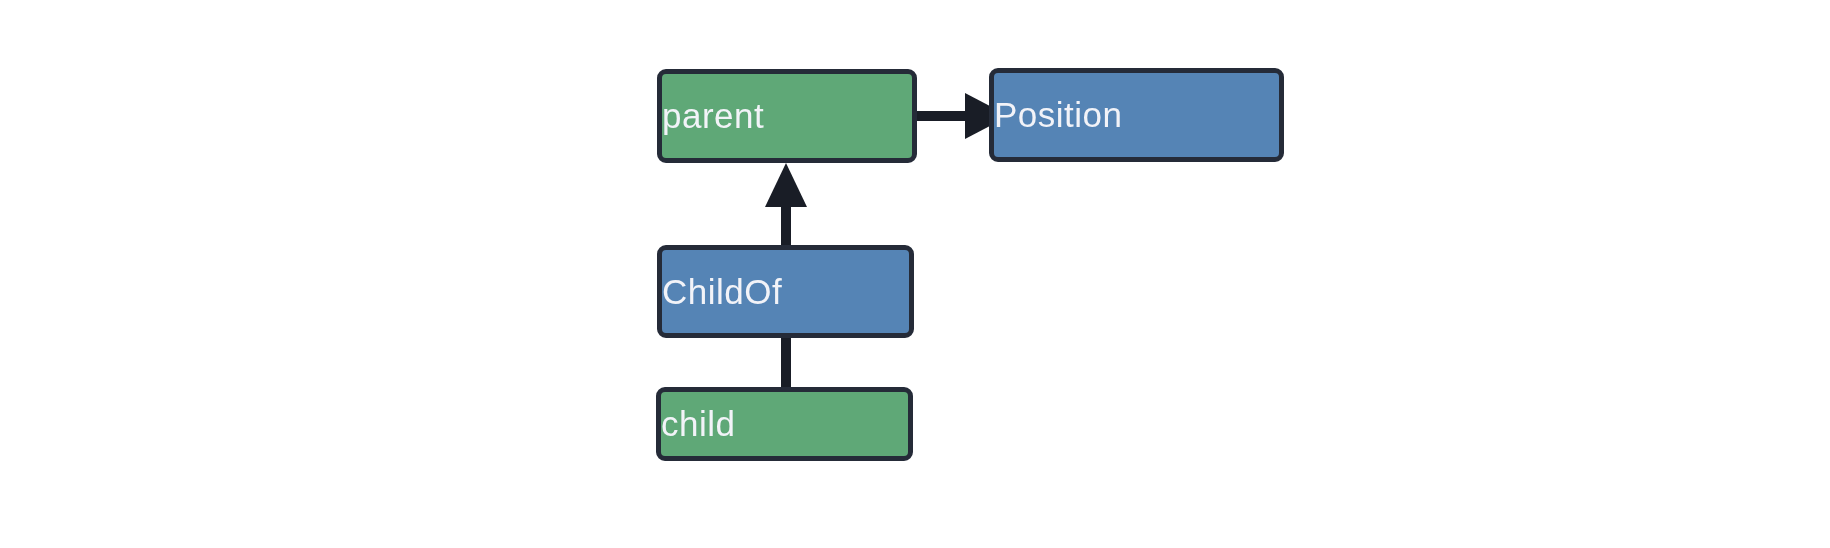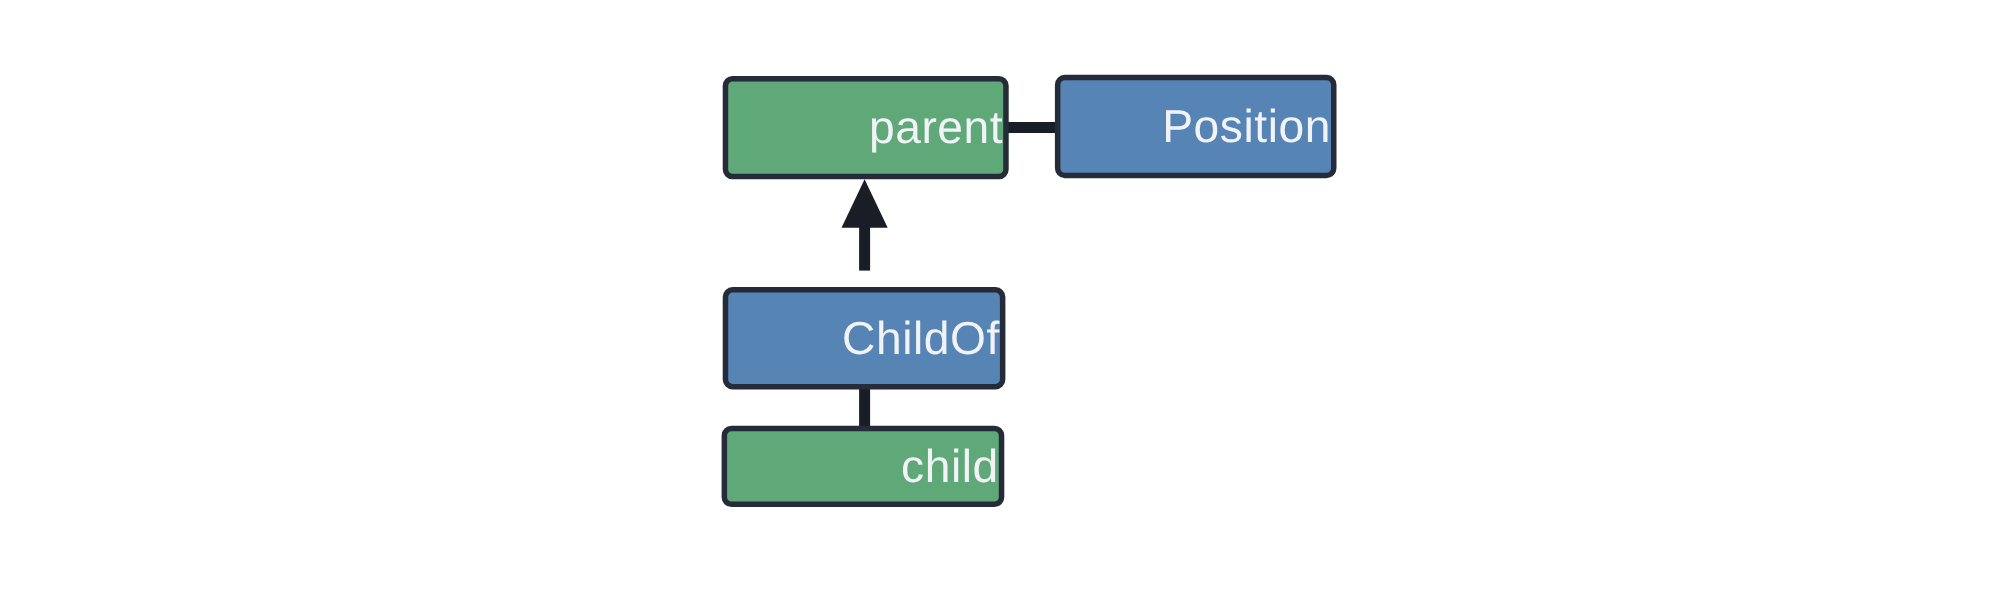--- a/index.html
+++ b/index.html
@@ -21,27 +21,27 @@
     width: 1830px;
     height: 548px;
   }
   .node {
     position: absolute;
     box-sizing: border-box;
     border: 5px solid #000000;
     border-radius: 9px;
     display: flex;
     align-items: center;
-    justify-content: flex-end;
-    font-size: 42px;
+    justify-content: flex-start;
+    font-size: 35px;
     font-weight: 400;
     letter-spacing: 0.5px;
   }
   .node-parent   { left: 657px;  top: 69px;  width: 260px; height: 94px; }
-  .node-position { left: 959px; top: 68px;  width: 256px; height: 94px; padding-left: 36px; }
+  .node-position { left: 989px; top: 68px;  width: 295px; height: 94px; }
   .node-childof  { left: 657px;  top: 245px; width: 257px; height: 93px; }
   .node-child    { left: 656px;  top: 387px; width: 257px; height: 74px; }
 </style>
 </head>
 <body style="background: rgb(255, 255, 255);">
 
 <div class="canvas">
 
   <svg class="edges-layer" viewBox="0 0 1830 548" xmlns="http://www.w3.org/2000/svg">
 
@@ -61,21 +61,21 @@
   </svg>
 
   <div class="node node-parent" style="background-color: rgb(95, 168, 119); border-color: rgb(37, 43, 56); color: rgb(242, 243, 248);">
     <span>parent</span>
   </div>
 
   <div class="node node-position" style="background-color: rgb(85, 132, 181); border-color: rgb(37, 43, 56); color: rgb(242, 243, 248);">
     <span>Position</span>
   </div>
 
-  <div class="node node-childof" style="background-color: rgb(85, 132, 181); border-color: rgb(37, 43, 56); color: rgb(242, 243, 248); margin-top: 16px;">
+  <div class="node node-childof" style="background-color: rgb(85, 132, 181); border-color: rgb(37, 43, 56); color: rgb(242, 243, 248);">
     <span>ChildOf</span>
   </div>
 
   <div class="node node-child" style="background-color: rgb(95, 168, 119); border-color: rgb(37, 43, 56); color: rgb(242, 243, 248);">
     <span>child</span>
   </div>
 
 </div>
 
 </body></html>

